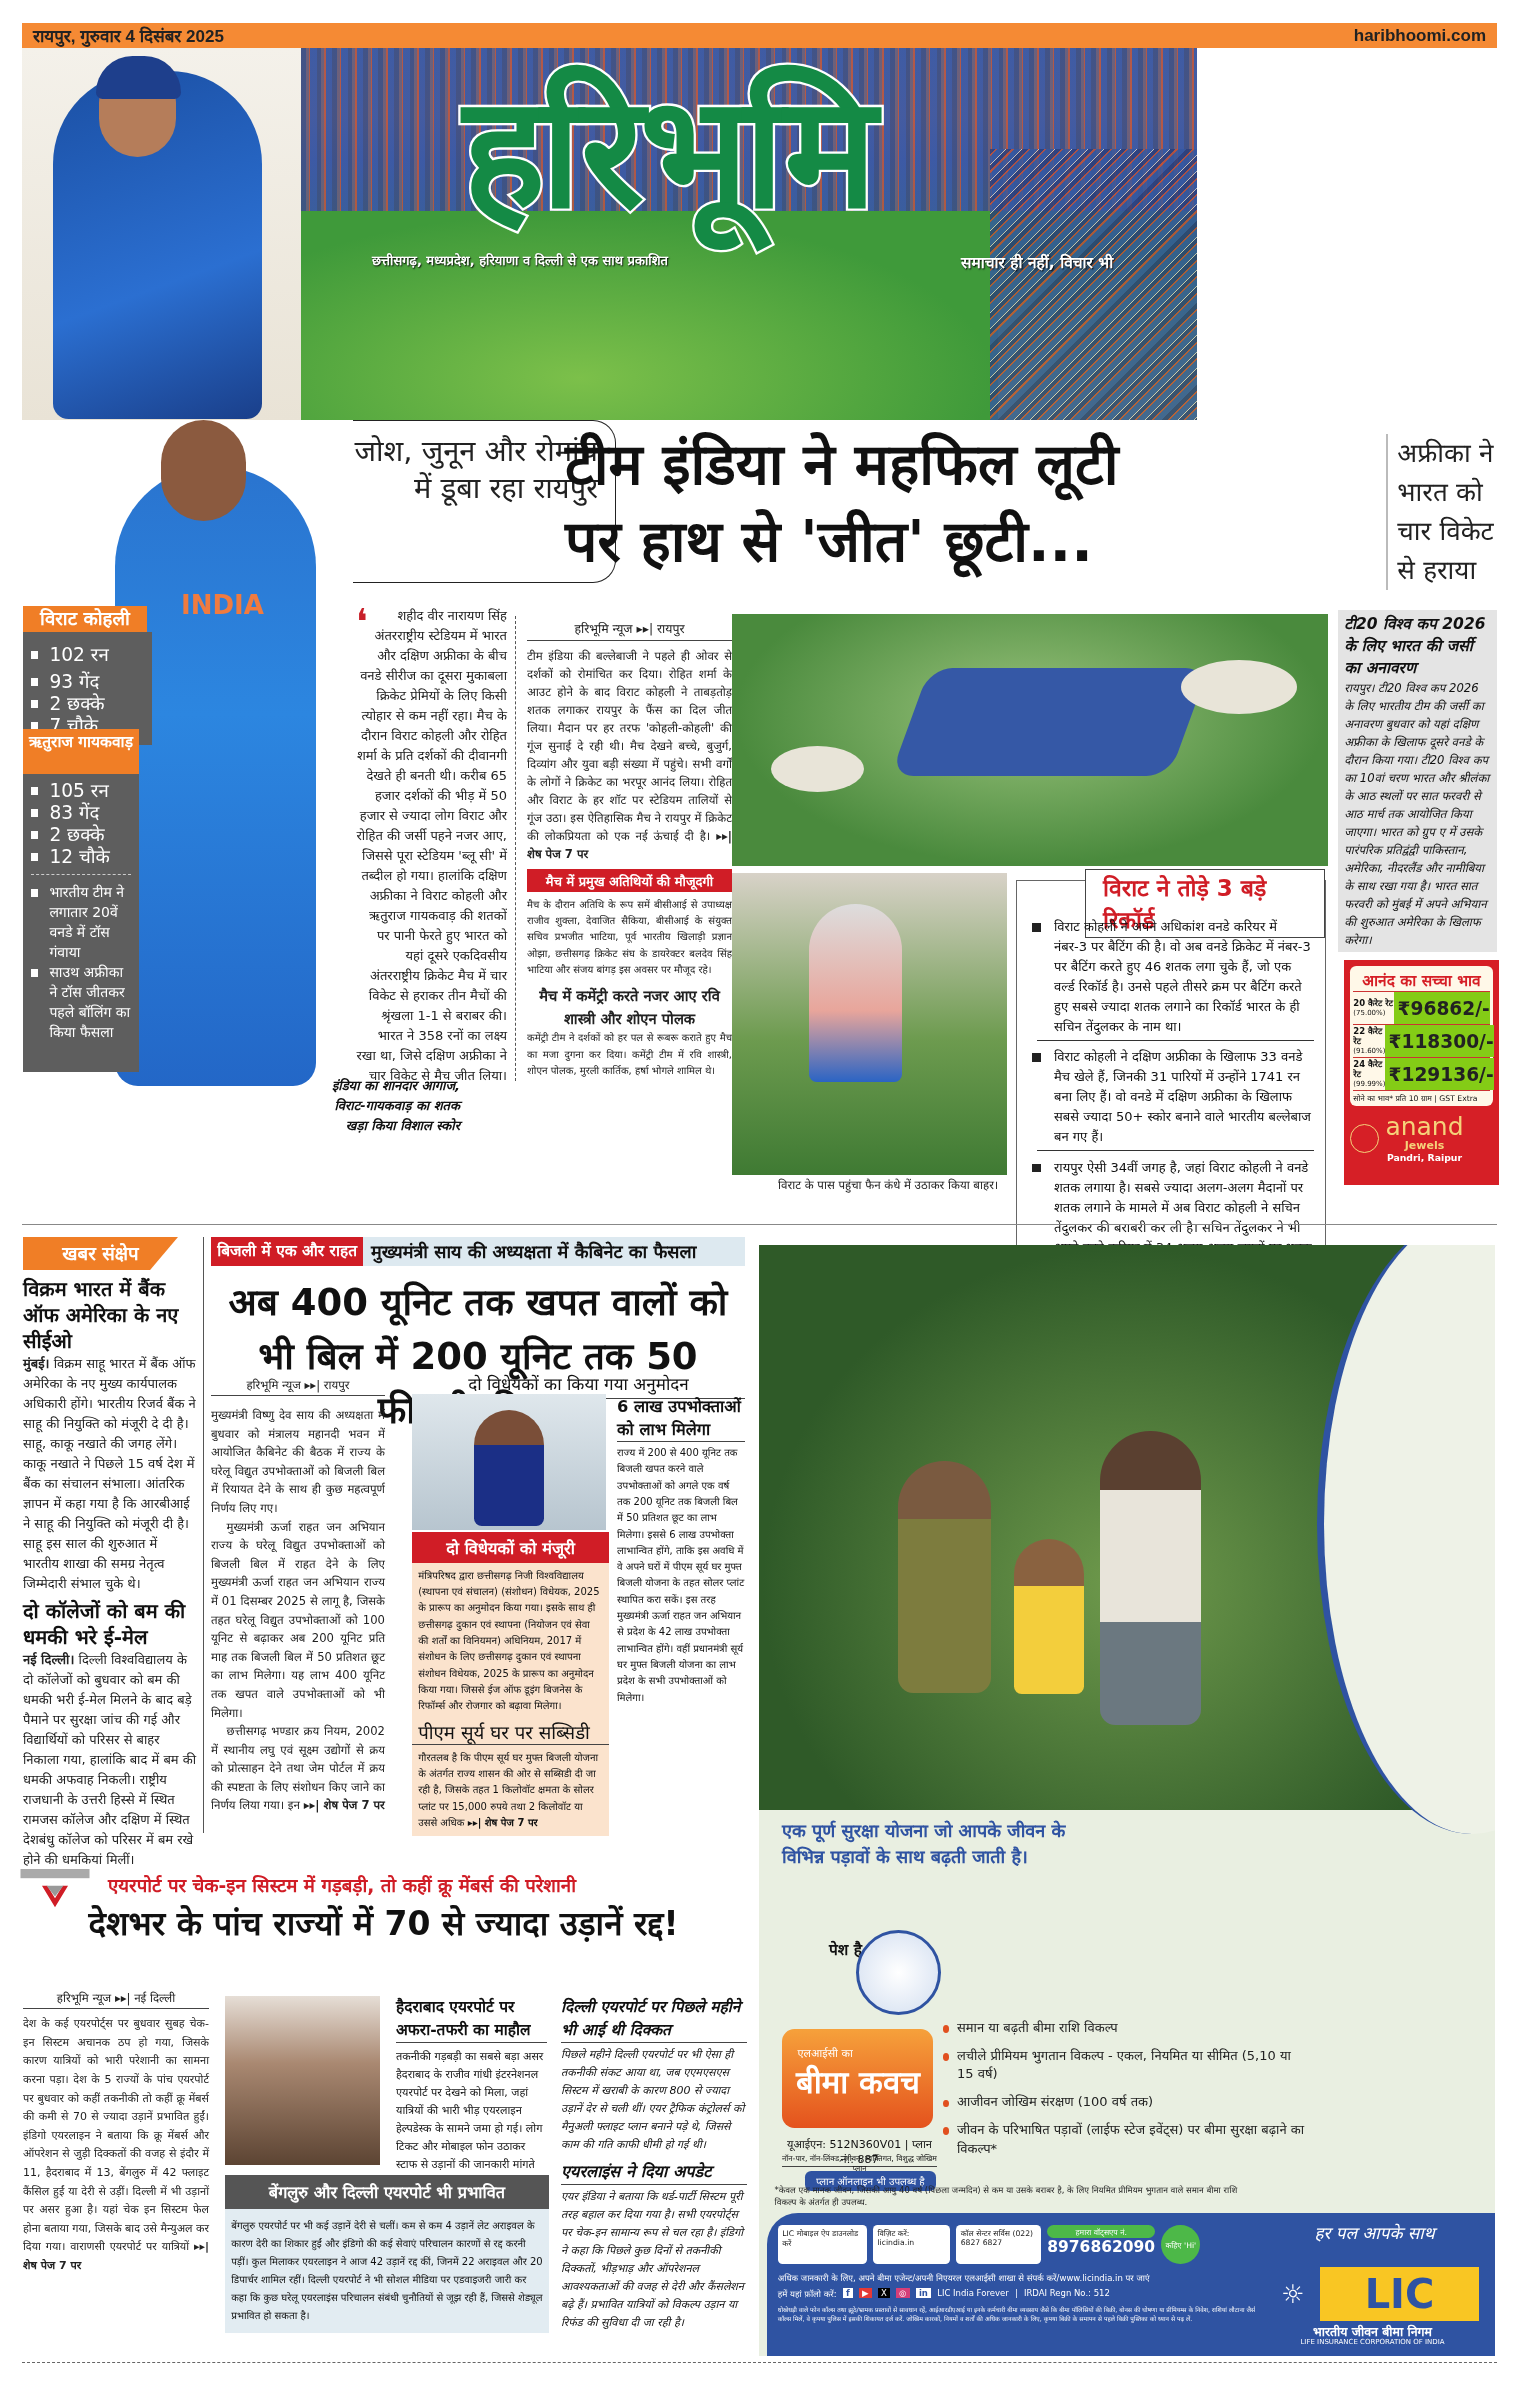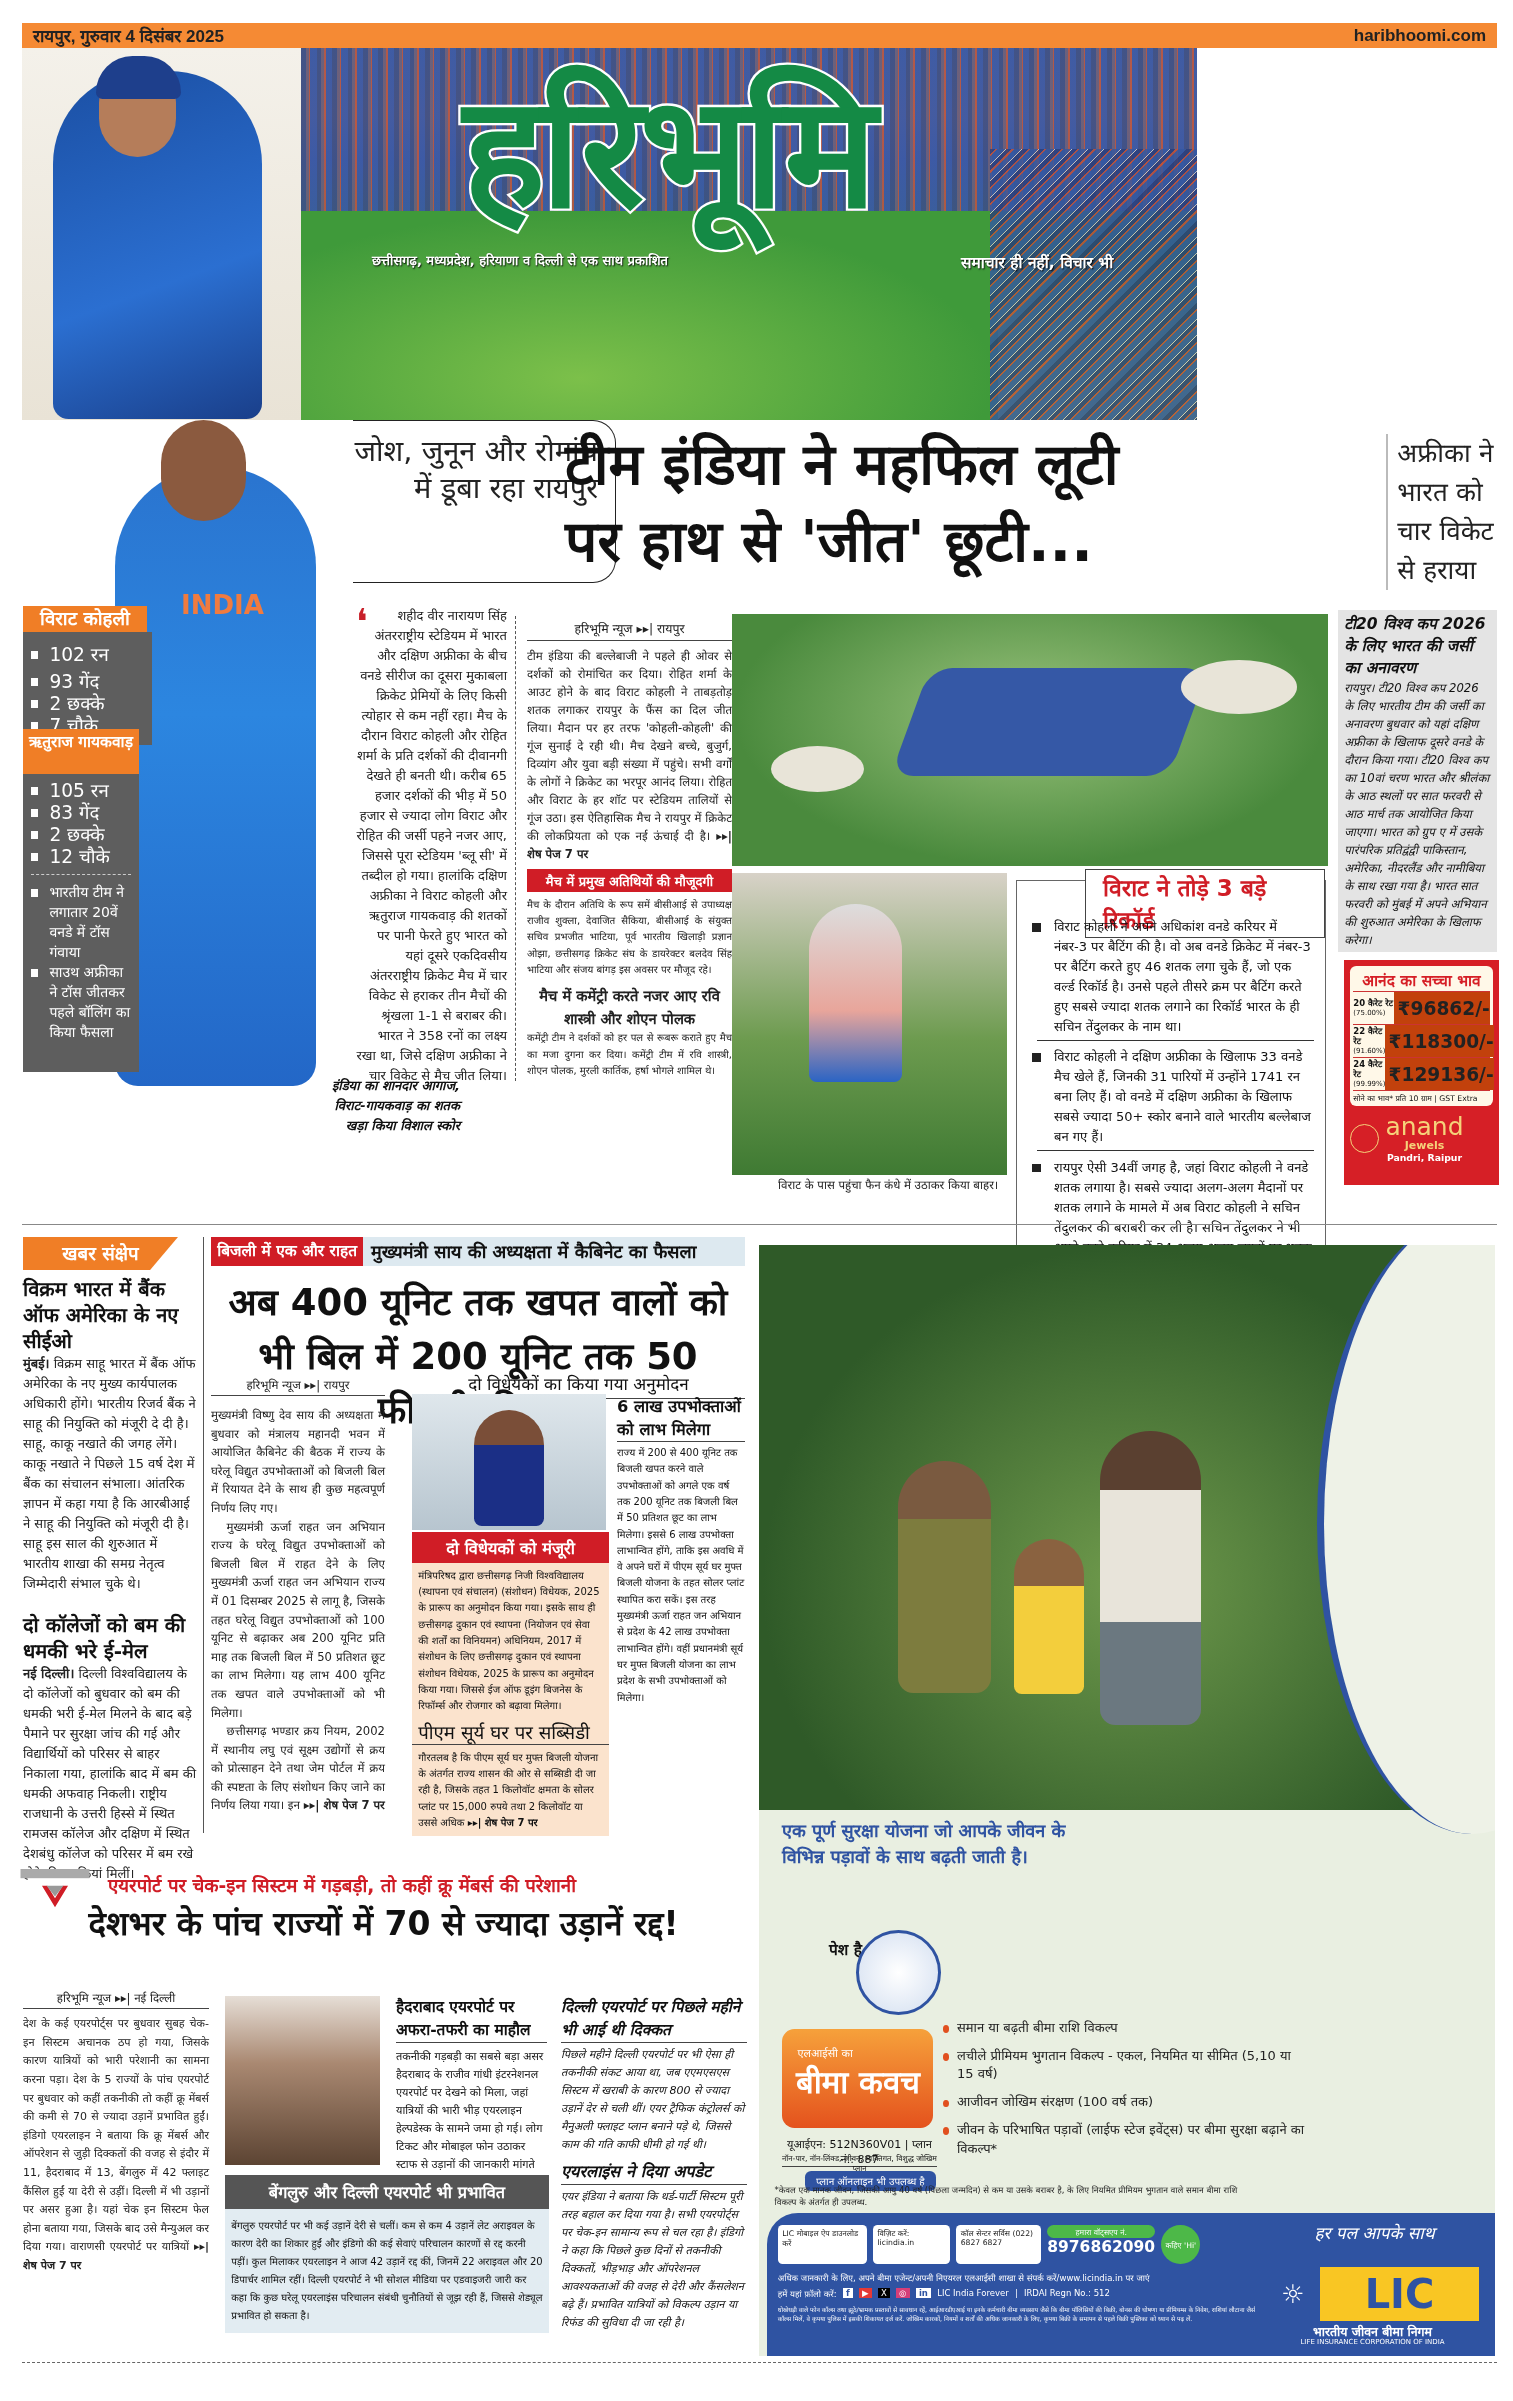--- a/index.html
+++ b/index.html
@@ -42,21 +42,21 @@
 .recordbox .title{position:absolute;left:68px;top:-12.4px;background:#fff;border:1.5px solid #444;padding:1.5px 17px;color:#d01d26;font-weight:bold;font-size:23px}
 .recordbox ul{list-style:none}
 .recordbox li{font-size:13px;line-height:20px;position:relative;padding-left:17px;border-bottom:1.5px solid #333;margin-bottom:6.2px;padding-bottom:3.1px}
 .recordbox li:before{content:"";position:absolute;left:-4.6px;top:6.2px;width:8.5px;height:8.5px;background:#222}
 .jerseybox{left:1338px;top:610px;width:159px;background:#e4e4e4;padding:3.1px 6.2px;font-style:italic}
 .anand{left:1344px;top:960px;width:155px;height:225px;background:#d61f26;padding:6.2px}
 .anand .inner{background:#fff8e8;border-radius:6.2px;padding:3.1px}
 .anand .row{display:flex;align-items:center;border-top:0.8px solid #c33;height:33px}
 .anand .lbl{width:53px;font-size:8.5px;font-weight:bold;line-height:10px}
 .anand .lbl small{display:block;font-weight:normal;font-size:7px}
-.anand .val{flex:1;background:#c2410c;font-weight:bold;font-size:18.6px;height:100%;display:flex;align-items:center;padding-left:3.1px;color:#222}
+.anand .val{flex:1;background:#84cc16;font-weight:bold;font-size:18.6px;height:100%;display:flex;align-items:center;padding-left:3.1px;color:#222}
 .brief-head{left:23px;top:1237px;width:155px;height:33px;background:#f07e26;color:#fff;font-weight:bold;font-size:18.6px;text-align:center;line-height:33px;clip-path:polygon(0 0,100% 0,82% 100%,0 100%)}
 .brief h3{font-size:20px;line-height:26px;font-weight:bold;color:#111}
 .brief p{font-size:13px;line-height:20px;color:#222}
 .cab-strip{left:211px;top:1237px;width:534px;height:29px;display:flex;background:#dde9f0}
 .cab-strip .red{background:#d01d26;color:#fff;font-weight:bold;font-size:15.5px;padding:0 6.2px;line-height:29px}
 .cab-strip .txt{font-weight:bold;font-size:18px;padding-left:7.7px;line-height:29px}
 .cab-head{left:211px;top:1276px;width:534px;font-weight:bold;font-size:37px;line-height:54px;text-align:center;color:#111}
 .cm-photo{left:412px;top:1394px;width:194px;height:136px;background:linear-gradient(180deg,#dfe7ec,#b7c5cf)}
 .cm-photo .p{position:absolute;left:62px;top:15.5px;width:70px;height:116px;border-radius:35px 35px 7.7px 7.7px;background:linear-gradient(180deg,#7a4e38 0 30%,#1b2f86 30%)}
 .vidhe{left:412px;top:1532px;width:197px;background:#fbe3cd}
@@ -204,21 +204,21 @@
     </div>
   </div>
 </div>
 
 <div class="abs dash" style="left:22px;top:1224px;width:1475px;border-top:1.5px solid #888"></div>
 
 <div class="abs brief-head">खबर संक्षेप</div>
 <div class="abs brief" style="left:23px;top:1276px;width:174px">
   <h3>विक्रम भारत में बैंक ऑफ अमेरिका के नए सीईओ</h3>
   <p><b>मुंबई।</b> <span>विक्रम साहू भारत में बैंक ऑफ अमेरिका के नए मुख्य कार्यपालक अधिकारी होंगे। भारतीय रिजर्व बैंक ने साहू की नियुक्ति को मंजूरी दे दी है। साहू, काकू नखाते की जगह लेंगे। काकू नखाते ने पिछले 15 वर्ष देश में बैंक का संचालन संभाला। आंतरिक ज्ञापन में कहा गया है कि आरबीआई ने साहू की नियुक्ति को मंजूरी दी है। साहू इस साल की शुरुआत में भारतीय शाखा की समग्र नेतृत्व जिम्मेदारी संभाल चुके थे।</span></p>
-  <h3 style="margin-top:18px">दो कॉलेजों को बम की धमकी भरे ई-मेल</h3>
+  <h3 style="margin-top:4px">दो कॉलेजों को बम की धमकी भरे ई-मेल</h3>
   <p><b>नई दिल्ली।</b> <span>दिल्ली विश्वविद्यालय के दो कॉलेजों को बुधवार को बम की धमकी भरी ई-मेल मिलने के बाद बड़े पैमाने पर सुरक्षा जांच की गई और विद्यार्थियों को परिसर से बाहर निकाला गया, हालांकि बाद में बम की धमकी अफवाह निकली। राष्ट्रीय राजधानी के उत्तरी हिस्से में स्थित रामजस कॉलेज और दक्षिण में स्थित देशबंधु कॉलेज को परिसर में बम रखे होने की धमकियां मिलीं।</span></p>
 </div>
 <div class="abs" style="left:203px;top:1237px;height:596px;border-left:1.5px solid #555"></div>
 
 <div class="abs cab-strip">
   <span class="red">बिजली में एक और राहत</span>
   <span class="txt">मुख्यमंत्री साय की अध्यक्षता में कैबिनेट का फैसला</span>
 </div>
 <div class="abs cab-head">अब 400 यूनिट तक खपत वालों को भी बिल में 200 यूनिट तक 50 फीसदी की छूट</div>
 <div class="abs" style="left:211px;top:1377px;width:174px">

